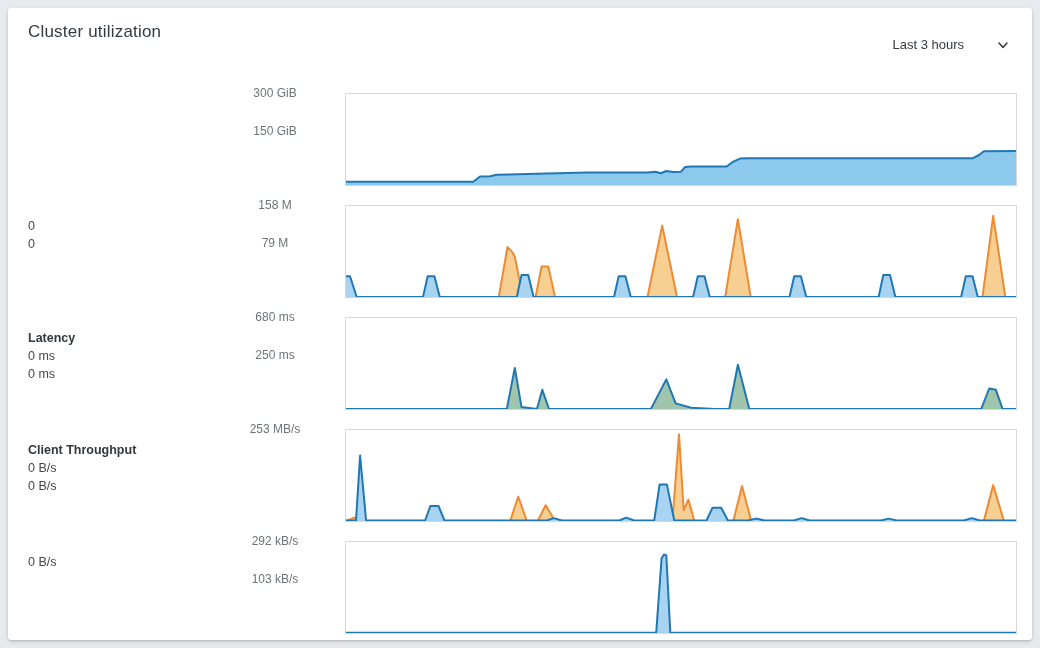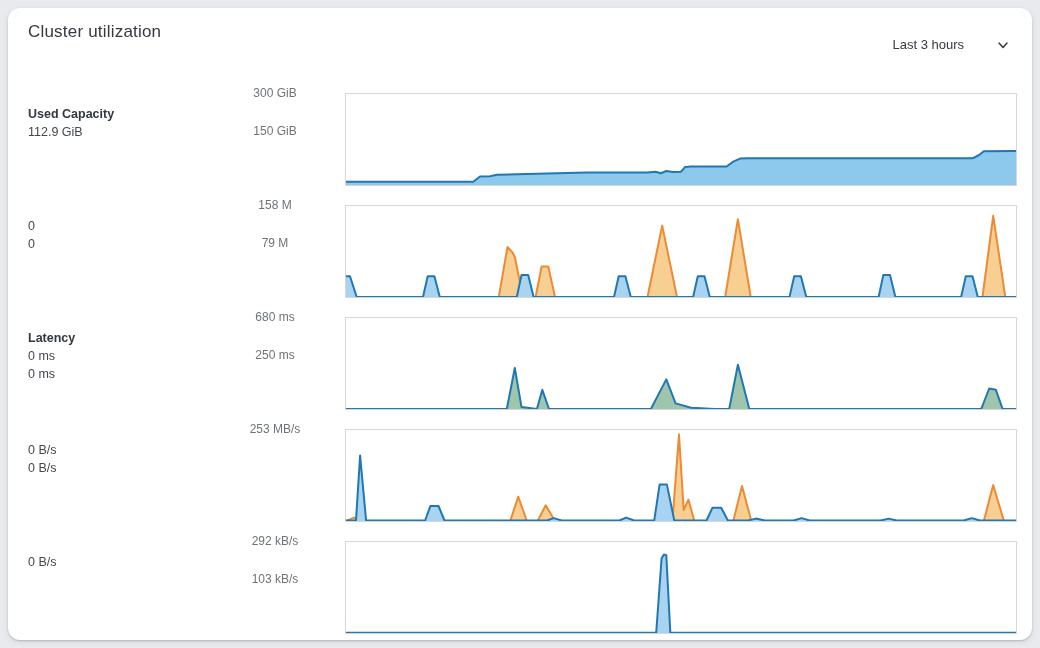--- a/index.html
+++ b/index.html
@@ -4,21 +4,21 @@
 <style>
   * { margin:0; padding:0; box-sizing:border-box; }
   html,body { width:1040px; height:648px; }
   body {
     background:#e8eaed;
     font-family:"Liberation Sans", sans-serif;
     -webkit-font-smoothing:antialiased;
   }
   .card {
     position:absolute; left:8px; top:8px; width:1024px; height:632px;
-    background:#ffffff; border-radius:12px;
+    background:#ffffff; border-radius:3px;
     box-shadow:0 1px 2px rgba(0,0,0,.18), 0 2px 6px rgba(0,0,0,.08);
     overflow:hidden;
   }
   .card-header { position:absolute; left:0; top:0; right:0; height:84px; }
   .page-title {
     position:absolute; left:20px; top:14px;
     font-size:17px; color:#343a40; letter-spacing:.2px;
   }
   .range-select {
     position:absolute; right:22px; top:20px; height:24px;
@@ -59,24 +59,20 @@
     <div class="page-title">Cluster utilization</div>
     <div class="range-select">
       <span class="range-label">Last 3 hours</span>
       <svg class="chev" viewBox="0 0 14 14">
         <polyline points="3,5 7,9.4 11,5" fill="none" stroke="#343a40" stroke-width="1.5" stroke-linecap="round" stroke-linejoin="round"></polyline>
       </svg>
     </div>
   </div>
 
   <div class="row r1">
-    <div class="row-label">
-      <div class="name">Used Capacity</div>
-      <div class="val">112.9 GiB</div>
-    </div>
     <div class="axis">
       <div class="tick top">300 GiB</div>
       <div class="tick mid">150 GiB</div>
     </div>
     <div class="chart-box">
       <svg preserveAspectRatio="none" viewBox="0 0 670 91">
           <path d="M0.0,87.7L127.3,87.7L134.0,82.5L144.1,82.2L150.8,80.7L201.0,79.5L241.2,78.6L301.5,78.6L309.5,77.7L314.9,79.2L320.3,77.0L327.0,78.0L335.0,77.7L339.0,73.1L345.1,72.5L380.6,72.5L387.3,67.6L394.0,64.6L402.0,64.3L626.5,64.3L633.1,61.0L637.8,57.3L670.0,57.0L670,91L0,91Z" fill="#8dc9ed"></path>
           <path d="M0.0,87.7L127.3,87.7L134.0,82.5L144.1,82.2L150.8,80.7L201.0,79.5L241.2,78.6L301.5,78.6L309.5,77.7L314.9,79.2L320.3,77.0L327.0,78.0L335.0,77.7L339.0,73.1L345.1,72.5L380.6,72.5L387.3,67.6L394.0,64.6L402.0,64.3L626.5,64.3L633.1,61.0L637.8,57.3L670.0,57.0" fill="none" stroke="#1f77b4" stroke-width="2" stroke-linejoin="round" stroke-linecap="round"></path>
         </svg>
     </div>
@@ -114,20 +110,21 @@
     <div class="chart-box">
       <svg preserveAspectRatio="none" viewBox="0 0 670 91">
           <path d="M0.0,91.0L160.8,91.0L168.8,50.0L175.5,89.0L190.9,91.0L196.3,71.8L203.0,91.0L304.9,91.0L320.3,61.4L329.6,85.4L345.1,89.7L368.5,91.0L383.2,91.0L391.9,46.8L403.3,91.0L635.2,91.0L643.2,70.5L649.9,71.8L656.6,91.0L670.0,91.0L670,91L0,91Z" fill="#9fc6ac"></path>
           <path d="M0.0,91.0L160.8,91.0L168.8,50.0L175.5,89.0L190.9,91.0L196.3,71.8L203.0,91.0L304.9,91.0L320.3,61.4L329.6,85.4L345.1,89.7L368.5,91.0L383.2,91.0L391.9,46.8L403.3,91.0L635.2,91.0L643.2,70.5L649.9,71.8L656.6,91.0L670.0,91.0" fill="none" stroke="#1f77b4" stroke-width="2" stroke-linejoin="round" stroke-linecap="round"></path>
         </svg>
     </div>
   </div>
 
   <div class="row r4">
     <div class="row-label">
+      <div class="name">Client Throughput</div>
       <div class="val">0 B/s</div>
       <div class="val">0 B/s</div>
     </div>
     <div class="axis">
       <div class="tick top">253 MB/s</div>
       <div class="tick mid"></div>
     </div>
     <div class="chart-box">
       <svg preserveAspectRatio="none" viewBox="0 0 670 91">
           <path d="M0.0,91.0L8.0,87.6L16.1,91.0L79.1,91.0L87.1,84.7L97.1,91.0L164.2,91.0L172.2,66.7L180.9,91.0L191.6,91.0L199.7,75.2L209.0,91.0L311.6,91.0L320.3,62.4L327.0,83.7L333.0,4.6L337.7,80.1L342.4,69.6L348.4,91.0L387.3,91.0L396.0,56.1L405.3,91.0L637.8,91.0L647.2,55.1L657.9,91.0L670.0,91.0L670,91L0,91Z" fill="#f8cf92"></path>

